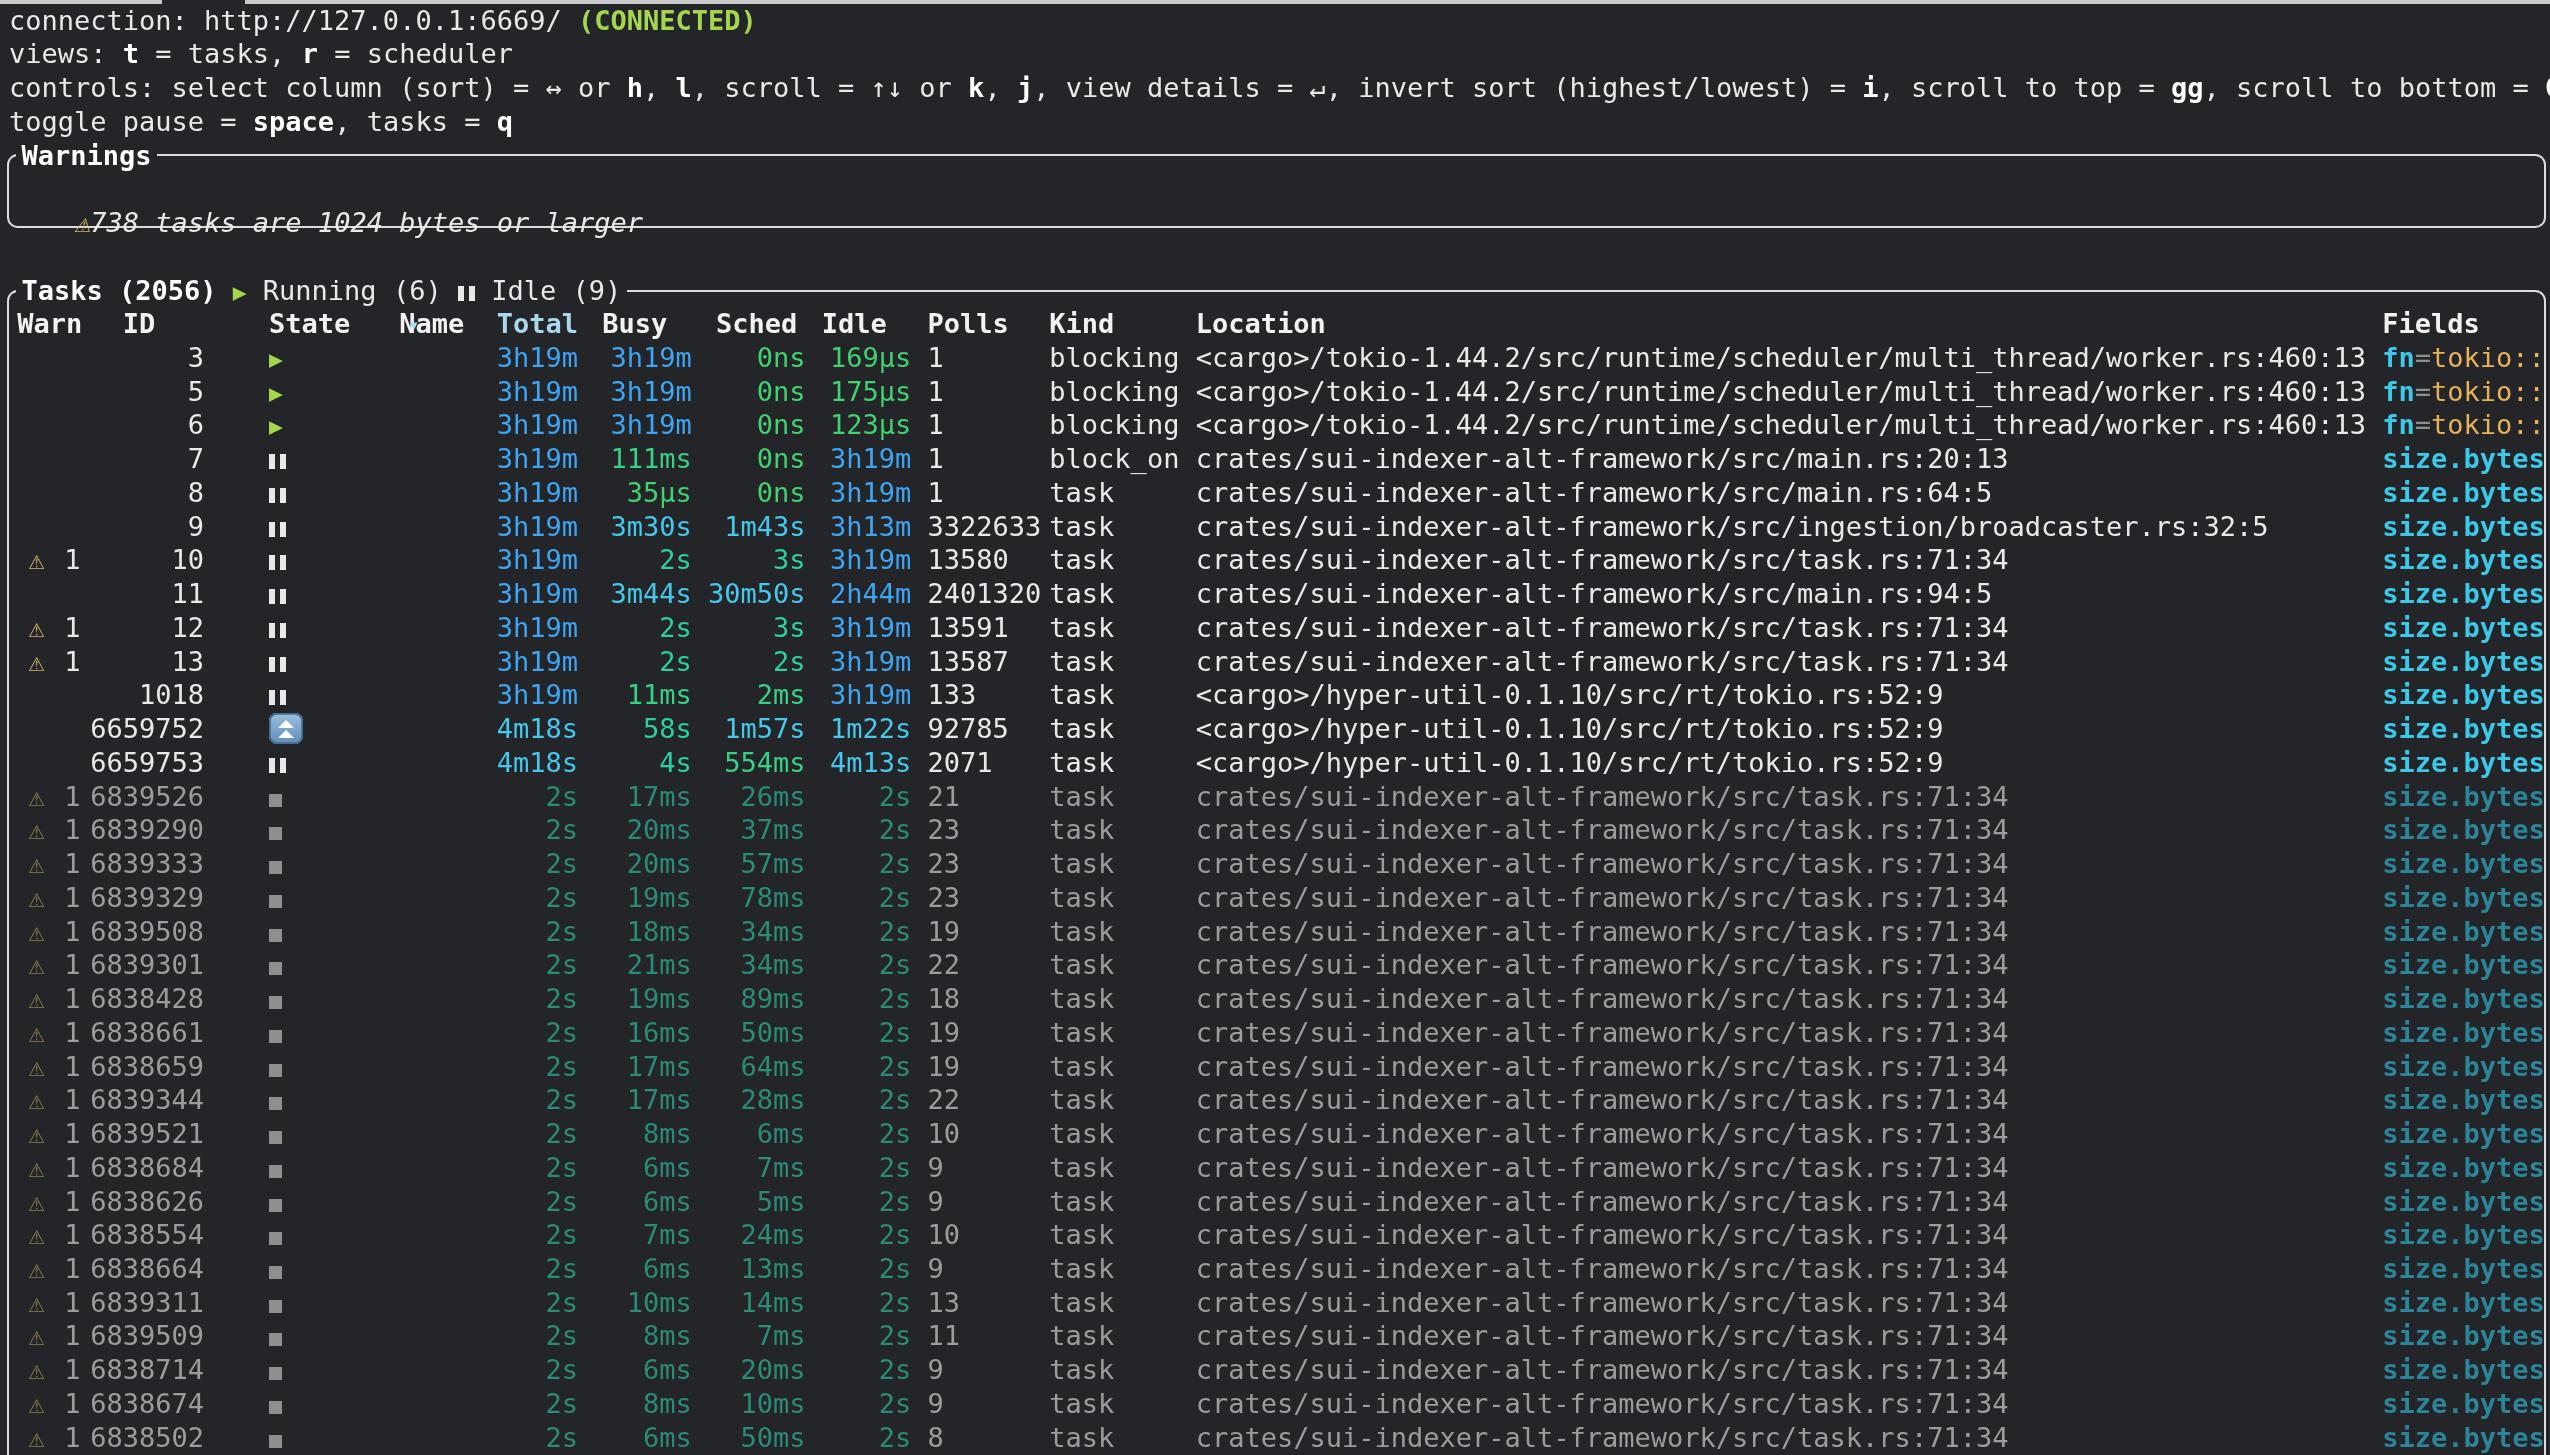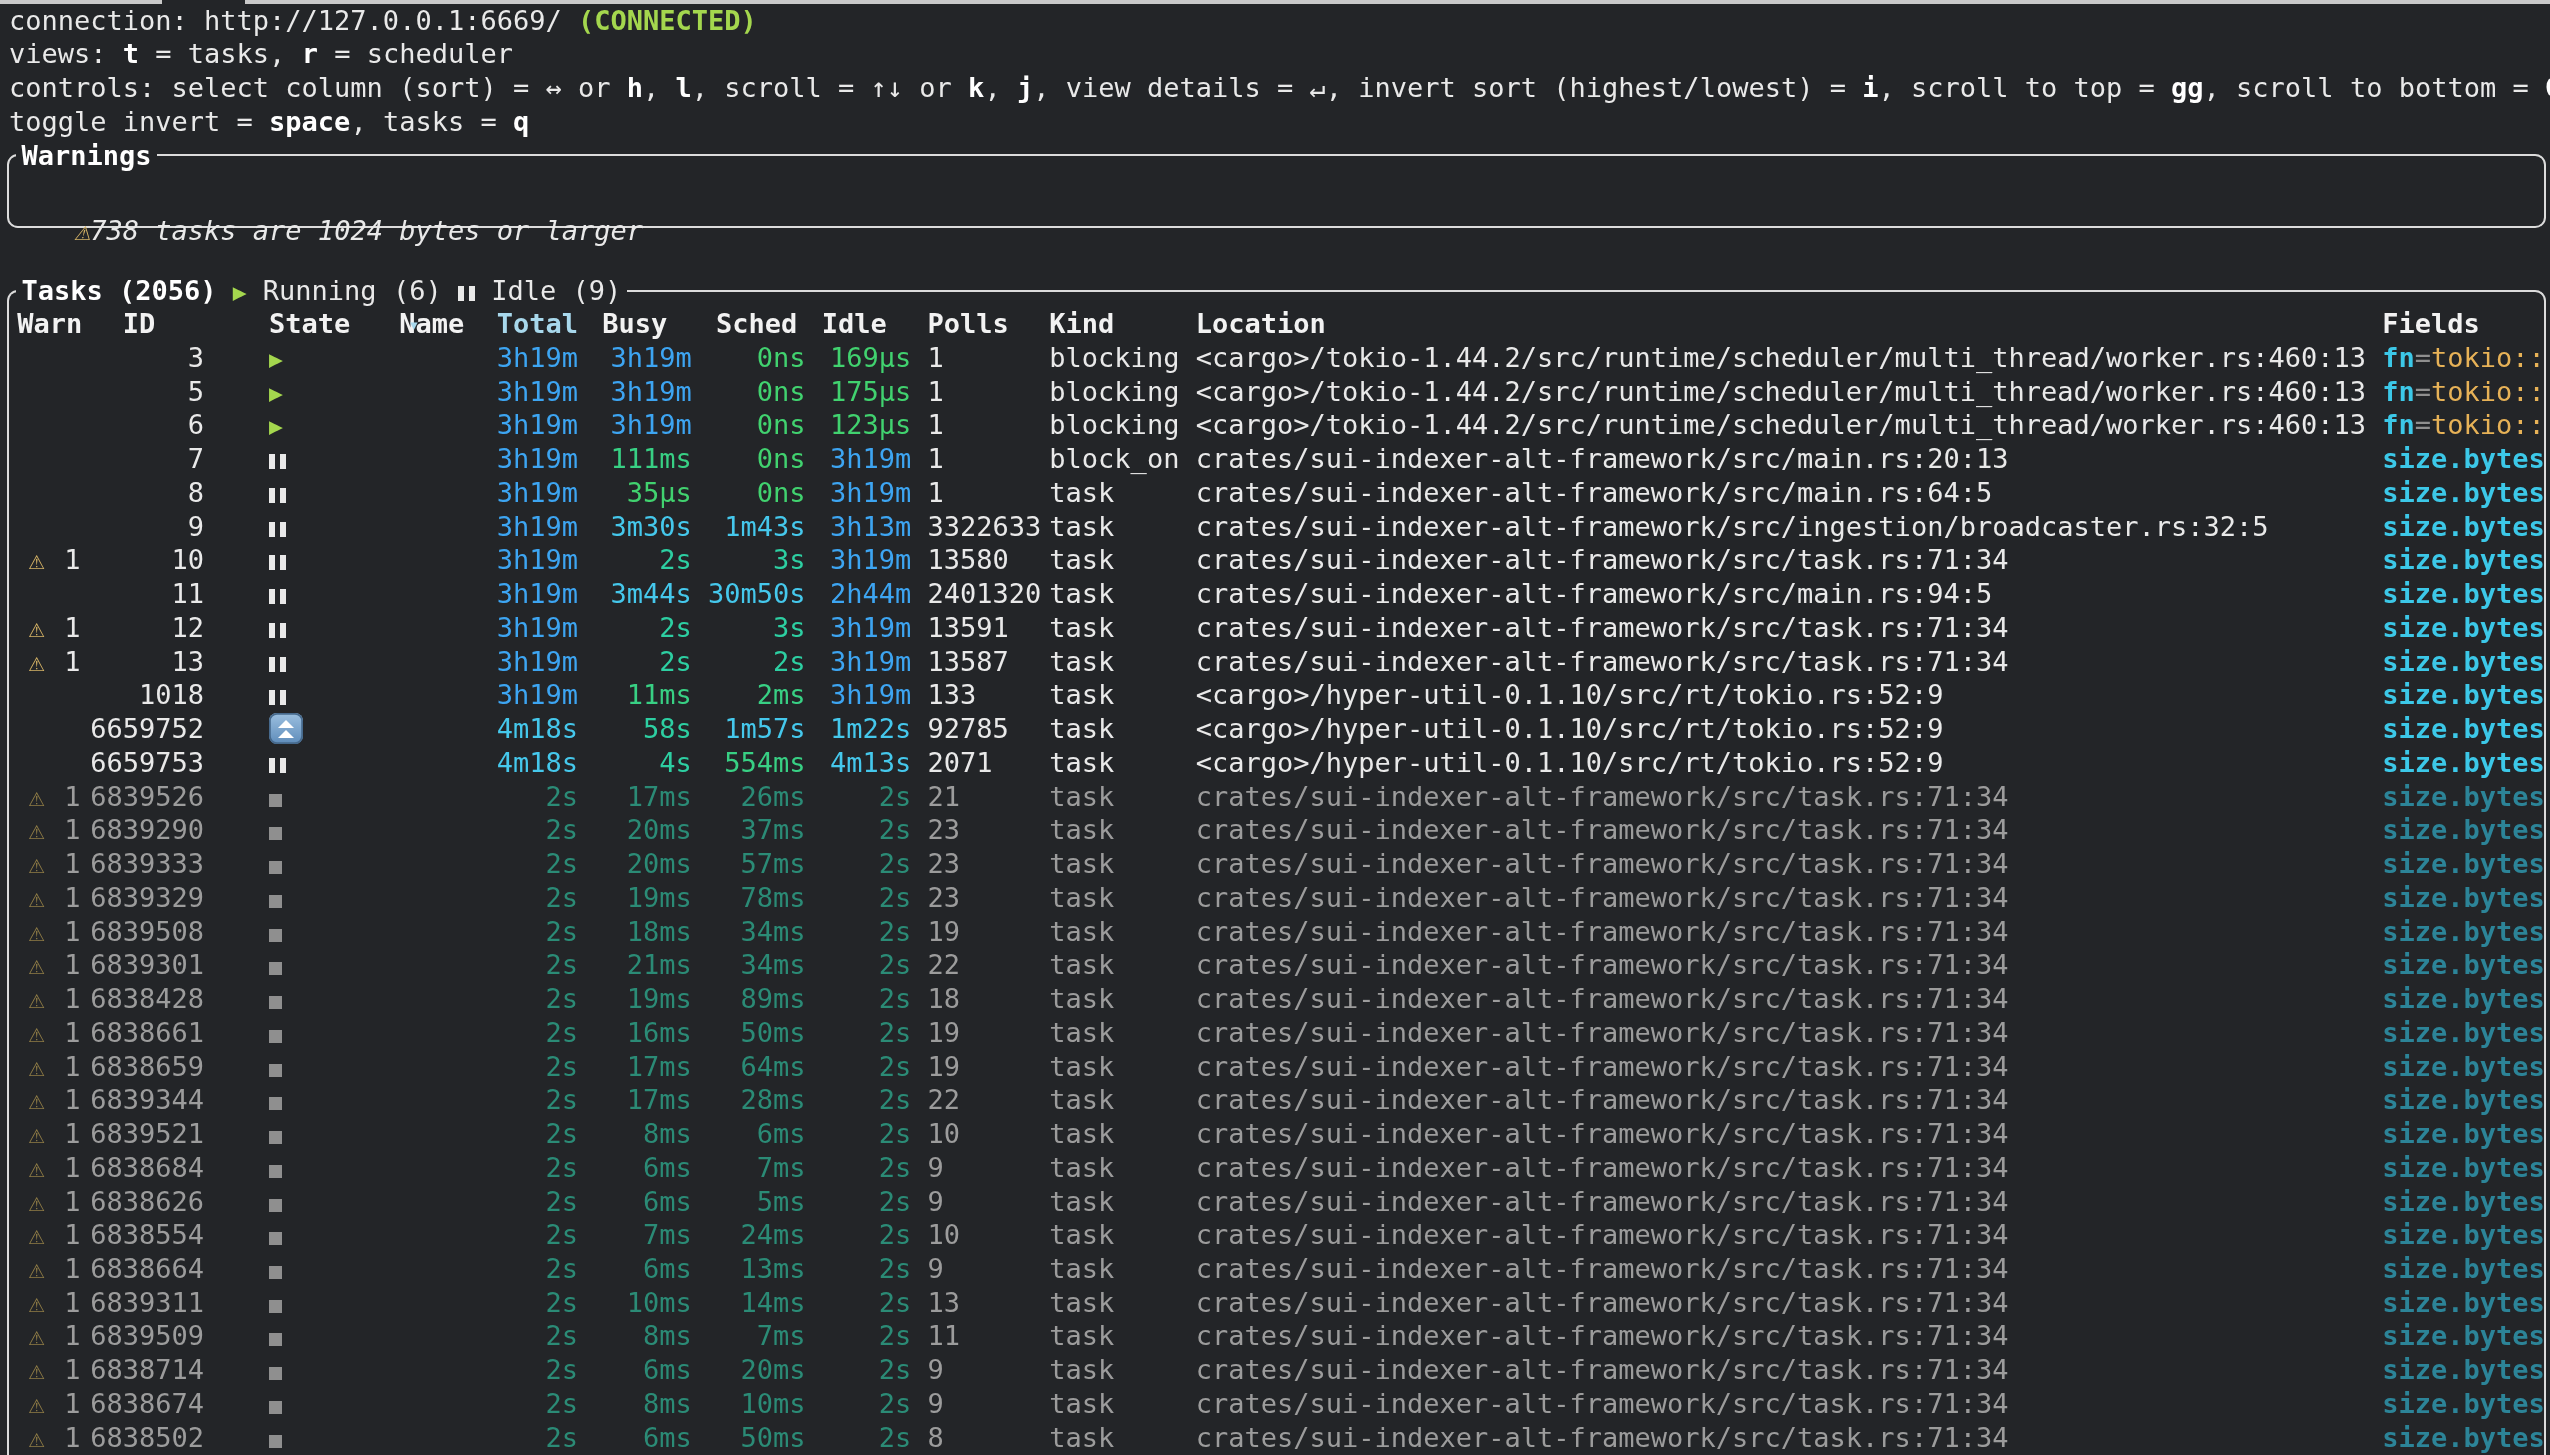--- a/index.html
+++ b/index.html
@@ -24,21 +24,21 @@
   .line{position:absolute;left:9px;right:0;height:34px;white-space:pre;overflow:hidden;}
   .b{font-weight:bold;color:#ffffff;text-align:center;}
   .c-lime{color:var(--connected-green);}
 
   
   .panel{position:absolute;left:7.2px;right:3.6px;border:2.7px solid var(--border);border-radius:10.8px;}
   .panel-title{position:absolute;left:16px;background:var(--background);padding:0 5.4px;white-space:pre;height:34px;}
   .panel-title .b{font-weight:bold;}
 
   
-  .warn-line{position:absolute;left:9px;top:180px;height:34px;white-space:pre;font-style:italic;}
+  .warn-line{position:absolute;left:9px;top:172px;height:34px;white-space:pre;font-style:italic;}
   .i-warn{color:var(--warning-yellow);}
 
   
   .thead,.trow{position:absolute;left:9px;right:5.4px;height:34px;white-space:pre;overflow:hidden;}
   .cell{position:absolute;top:0;height:34px;line-height:34px;white-space:pre;}
   .cell.r{text-align:right;}
   .hdr{font-weight:bold;color:#f2f2f2;}
   .hdr.sorted{color:var(--sort-column-cyan);}
   .sort-arrow{position:absolute;top:0;height:34px;color:var(--sort-column-cyan);font-size:70%;line-height:34px;}
   .d-h{color:var(--duration-hours-blue);} .d-m{color:var(--duration-minutes-cyan);}
@@ -71,21 +71,21 @@
 <body>
 
 <div class="screen">
   <div class="chrome-strip"></div>
   <div class="chrome-notch"></div>
 
   <div id="top-lines">
       <div class="line" style="top: 3.6px;"><span>connection: http://127.0.0.1:6669/ </span><span class="b c-lime">(CONNECTED)</span></div>
       <div class="line" style="top: 37px;"><span>views: </span><span class="b">t</span><span> = tasks, </span><span class="b">r</span><span> = scheduler</span></div>
       <div class="line" style="top: 71px;"><span>controls: select column (sort) = ↔ or </span><span class="b">h</span><span>, </span><span class="b">l</span><span>, scroll = ↑↓ or </span><span class="b">k</span><span>, </span><span class="b">j</span><span>, view details = ↵, invert sort (highest/lowest) = </span><span class="b">i</span><span>, scroll to top = </span><span class="b">gg</span><span>, scroll to bottom = </span><span class="b">G</span></div>
-      <div class="line" style="top: 105px;"><span>toggle invert = </span><span class="b">space</span><span>, tasks = </span><span class="b">q</span></div>
+      <div class="line" style="top: 105px;"><span>toggle pause = </span><span class="b">space</span><span>, tasks = </span><span class="b">q</span></div>
     </div>
 
   <div class="panel" style="top:154px;height:70px;">
   </div>
   <div class="panel-title b" style="top:139px;">Warnings</div>
   <div class="warn-line">
     <span class="i-warn">⚠︎</span><span>738 tasks are 1024 bytes or larger</span>
   </div>
 
   <div class="panel" style="top:290px;height:1185px;border-bottom:none;border-radius:10.8px 10.8px 0 0;"></div>

